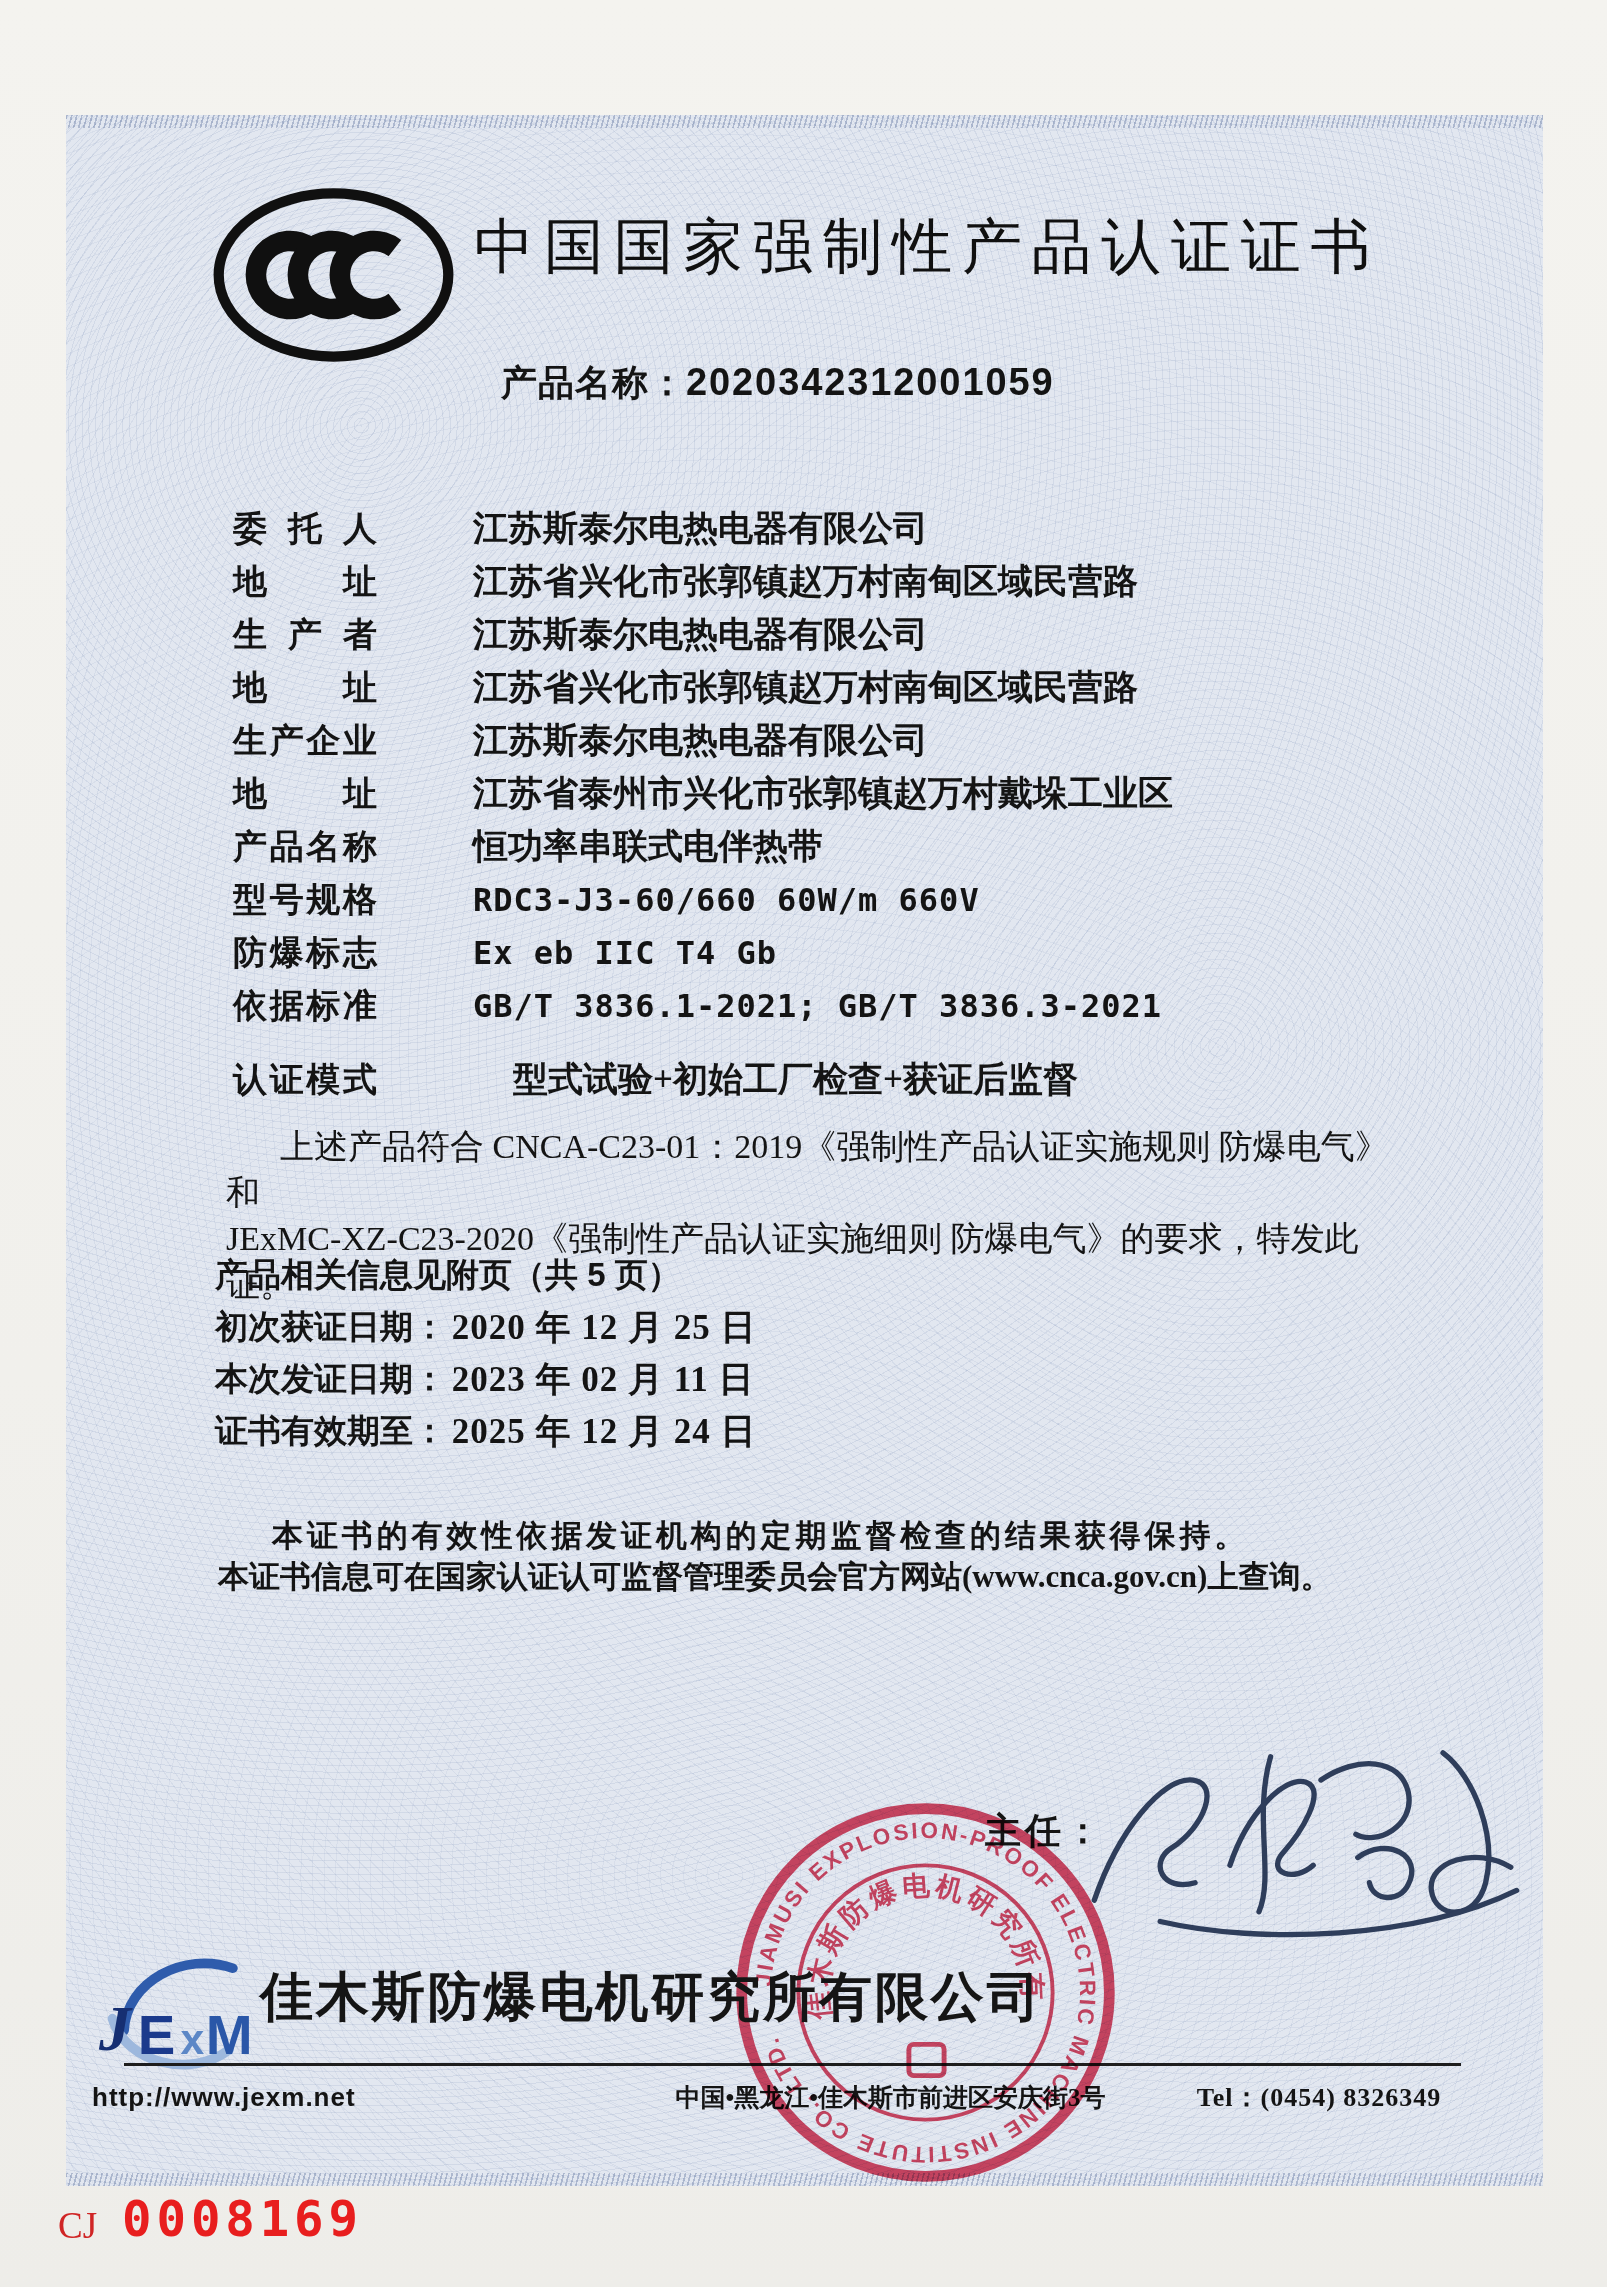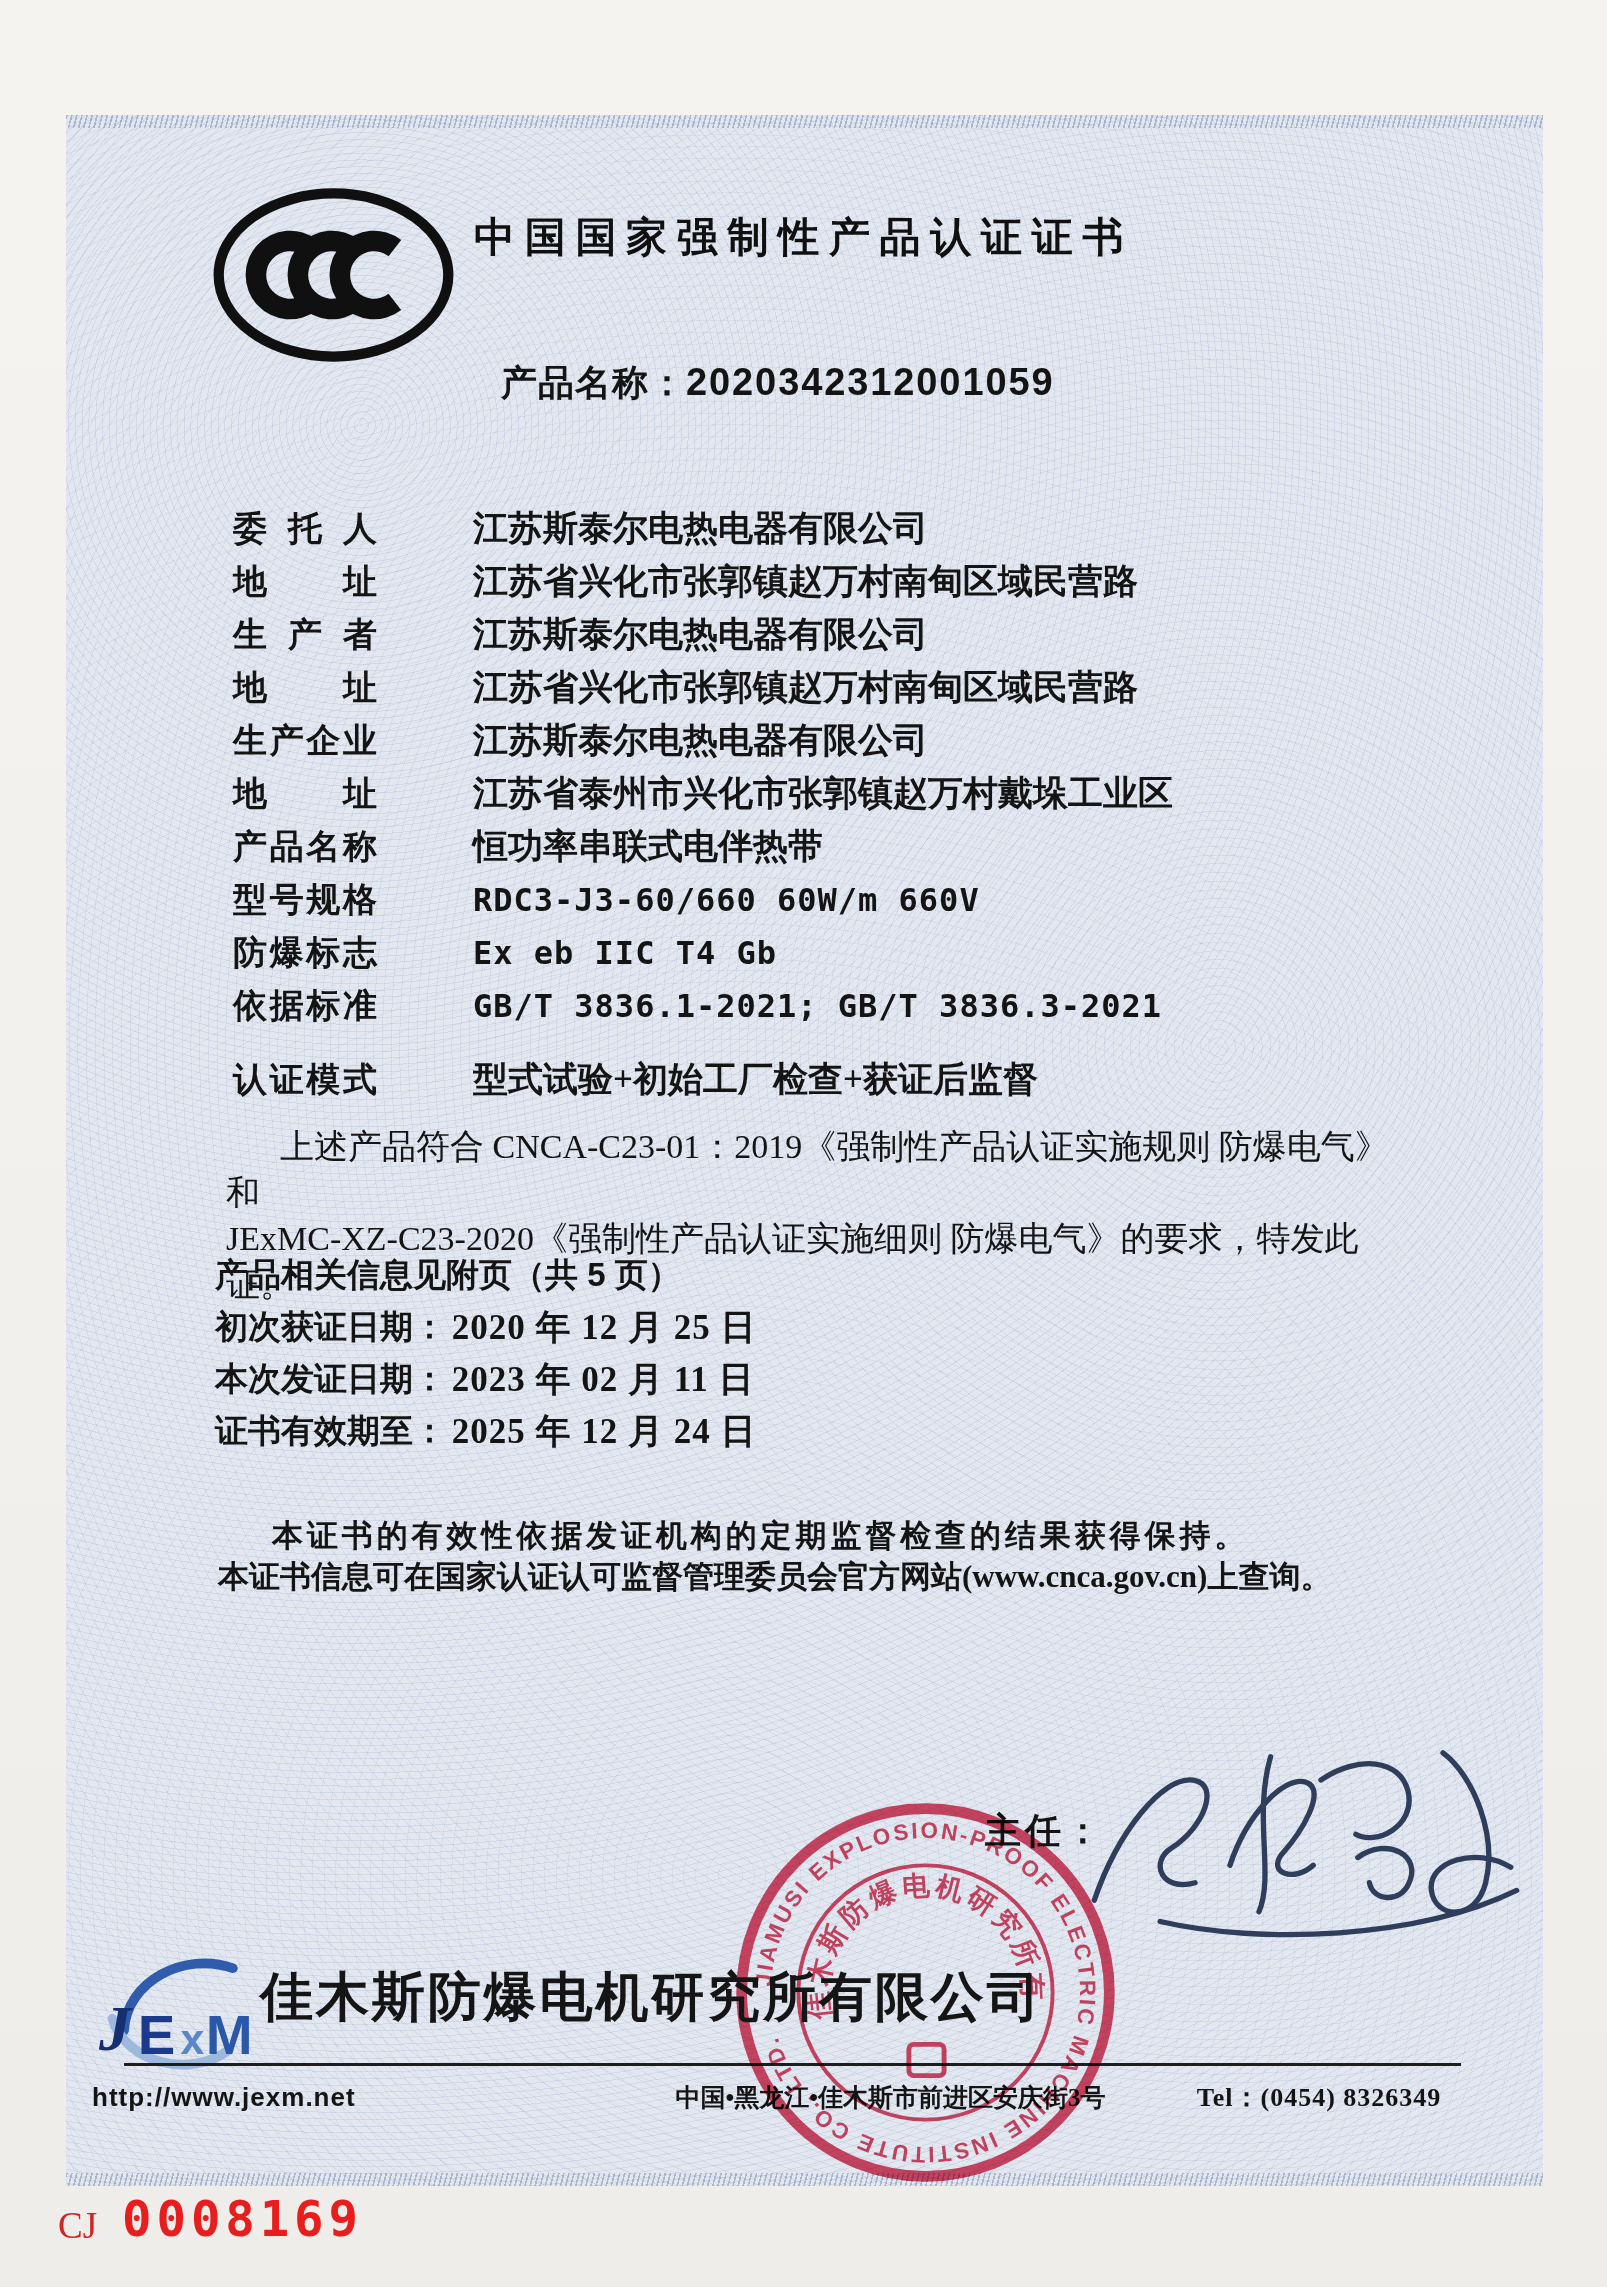--- a/index.html
+++ b/index.html
@@ -25,33 +25,33 @@
     background:repeating-linear-gradient(105deg, rgba(95,115,158,.40) 0 1.6px, rgba(0,0,0,0) 1.6px 4.9px);
   }
   .hatch.top{top:0;} .hatch.bottom{bottom:0;}
 
   .abs{position:absolute;}
 
   
   .ccc-logo{left:192px;top:180px;width:283px;height:190px;}
   .title{
     left:474px;top:217px;
-    font-size:41px;font-weight:700;letter-spacing:9.7px;line-height:1;
+    font-size:60px;font-weight:400;letter-spacing:9.7px;line-height:1;
     color:#101010;white-space:nowrap;
   }
   .certno{
     left:501px;top:359px;font-size:36px;font-weight:700;letter-spacing:1px;
     white-space:nowrap;
   }
   .certno .num{font-size:38px;letter-spacing:1.9px;}
 
   
   .fields{left:233px;top:502px;width:1252px;}
   .frow{display:flex;align-items:center;height:53px;}
-  .frow.gap-top{margin-top:21.3px;}
+  .frow.gap-top{margin-top:21.3px;gap:40px;}
   .flabel{
     display:inline-block;width:144px;
     font-size:34px;font-weight:800;
     text-align:justify;text-align-last:justify;
     white-space:normal;flex:0 0 144px;
   }
   .fvalue{
     margin-left:96px;font-size:35px;font-weight:600;
     font-family:"Liberation Serif",serif;white-space:nowrap;
   }

